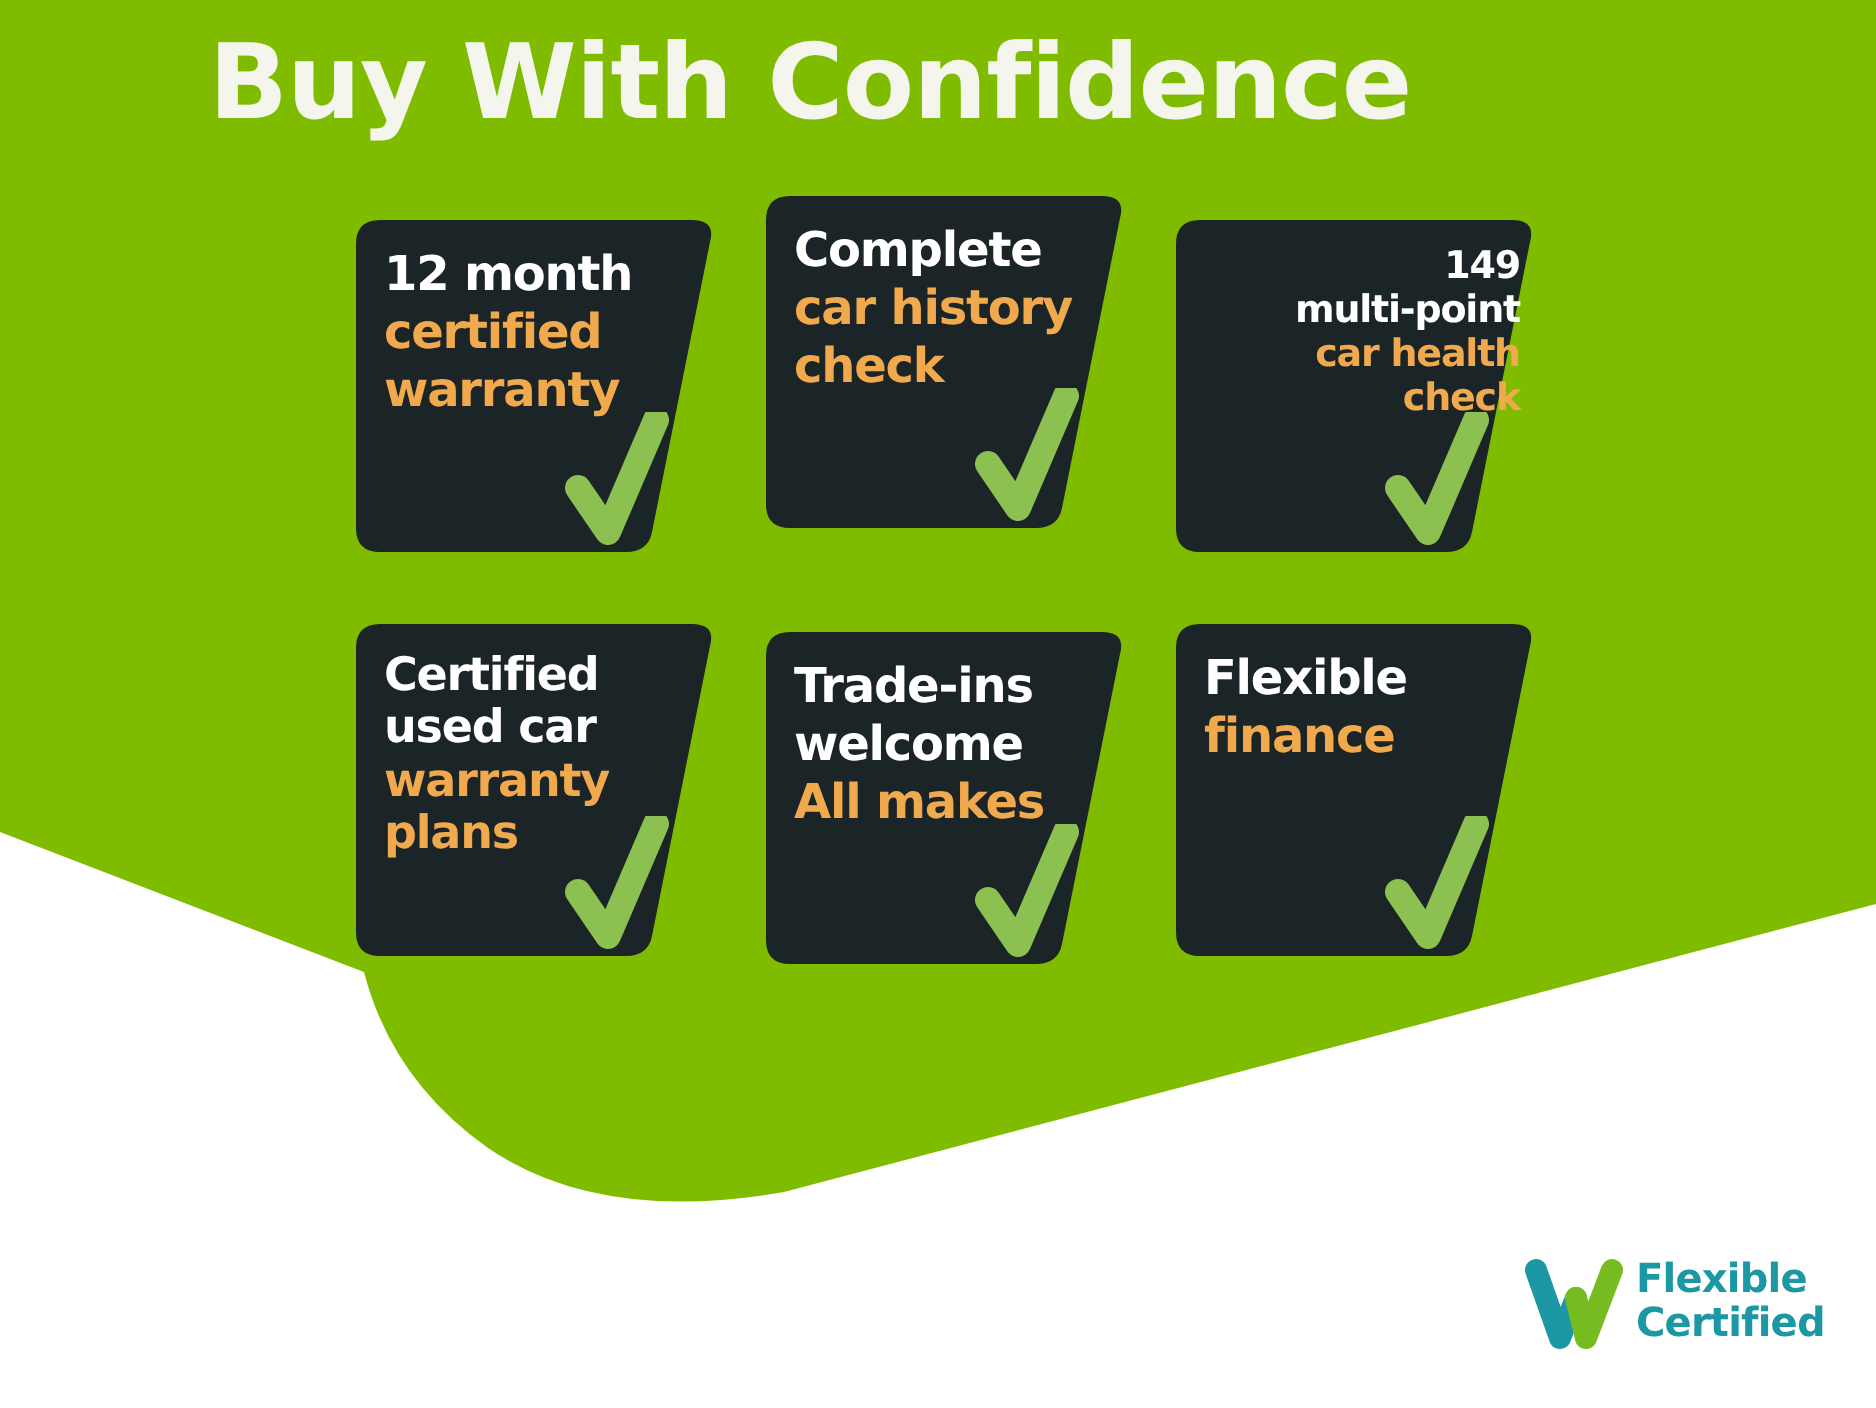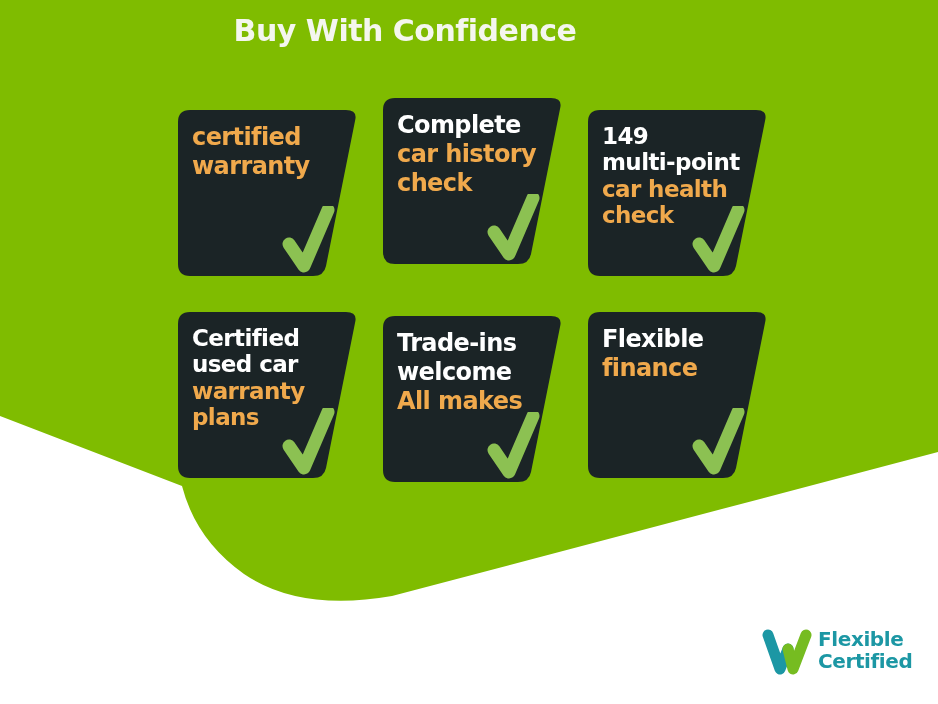--- a/index.html
+++ b/index.html
@@ -33,21 +33,21 @@
 
   
   #page-title {
     position: absolute;
     left: 0;
     top: 16px;
     width: 810px;
     text-align: center;
     font-family: "DejaVu Sans", sans-serif;
     font-weight: bold;
-    font-size: 30px;
+    font-size: 52px;
     letter-spacing: -0.5px;
     color: #f4f6ee;
     line-height: 1;
     white-space: nowrap;
   }
 
   
   .card {
     position: absolute;
     width: 180px;
@@ -125,20 +125,21 @@
     <path id="bg-path" d="M 0,0 L 938,0 L 938,452 L 392,596 Q 300,612 244,574 Q 196,540 182,486 L 0,416 Z" fill="#7fbc00"></path>
   </svg>
 
   <div id="page-title">Buy With Confidence</div>
 
   <div class="card" id="card-0">
     <svg class="card-svg" viewBox="0 0 180 172" xmlns="http://www.w3.org/2000/svg">
       <path d="M 12,0 L 168,0 Q 180,0 177,11 L 148,156 Q 146,166 135,166 L 12,166 Q 0,166 0,154 L 0,12 Q 0,0 12,0 Z" fill="#1b2426"></path>
     </svg>
     <div class="card-text">
+        <span class="line-white">12 month</span>
         <span class="line-orange">certified</span>
         <span class="line-orange">warranty</span>
       </div>
     <svg class="check" style="left:104px; top:96px; width:56px; height:70px;" viewBox="0 0 56 70" xmlns="http://www.w3.org/2000/svg">
       <path d="M 7,38 L 22,60 L 46,4" fill="none" stroke="#8cc152" stroke-width="13" stroke-linecap="round" stroke-linejoin="round"></path>
     </svg>
   </div>
 
   <div class="card" id="card-1">
     <svg class="card-svg" viewBox="0 0 180 172" xmlns="http://www.w3.org/2000/svg">
@@ -151,21 +152,21 @@
       </div>
     <svg class="check" style="left:104px; top:96px; width:56px; height:70px;" viewBox="0 0 56 70" xmlns="http://www.w3.org/2000/svg">
       <path d="M 7,38 L 22,60 L 46,4" fill="none" stroke="#8cc152" stroke-width="13" stroke-linecap="round" stroke-linejoin="round"></path>
     </svg>
   </div>
 
   <div class="card" id="card-2">
     <svg class="card-svg" viewBox="0 0 180 172" xmlns="http://www.w3.org/2000/svg">
       <path d="M 12,0 L 168,0 Q 180,0 177,11 L 148,156 Q 146,166 135,166 L 12,166 Q 0,166 0,154 L 0,12 Q 0,0 12,0 Z" fill="#1b2426"></path>
     </svg>
-    <div class="card-text" style="font-size: 23px; line-height: 1.15;">
+    <div class="card-text" style="font-size: 19px; line-height: 1.15; text-align: right;">
         <span class="line-white">149</span>
         <span class="line-white">multi-point</span>
         <span class="line-orange">car health</span>
         <span class="line-orange">check</span>
       </div>
     <svg class="check" style="left:104px; top:96px; width:56px; height:70px;" viewBox="0 0 56 70" xmlns="http://www.w3.org/2000/svg">
       <path d="M 7,38 L 22,60 L 46,4" fill="none" stroke="#8cc152" stroke-width="13" stroke-linecap="round" stroke-linejoin="round"></path>
     </svg>
   </div>
 

